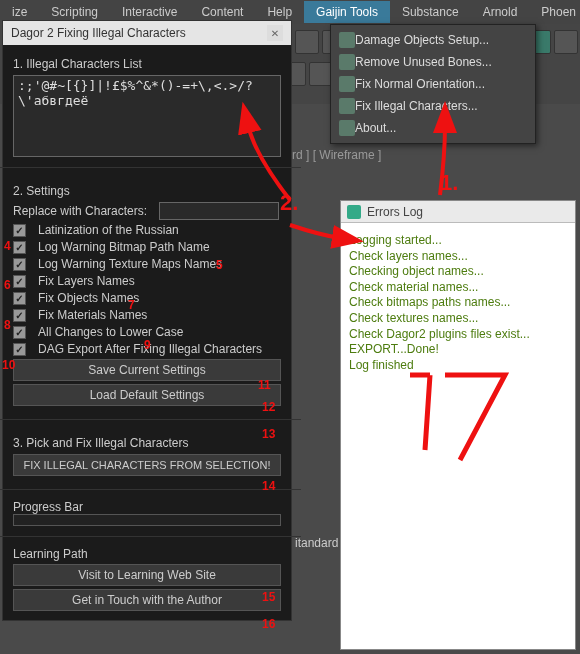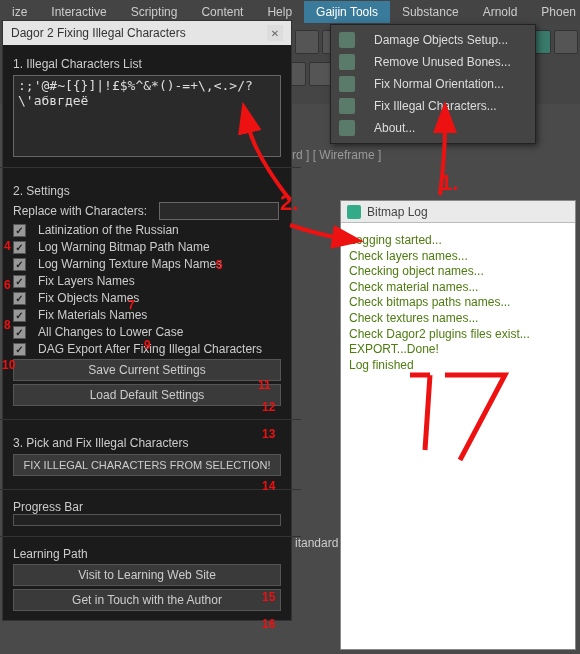--- a/index.html
+++ b/index.html
@@ -19,21 +19,21 @@
 .sec-head{color:#ccc;margin:6px 0 4px 0}
 .charbox{border:1px solid #666;background:#2a2a2a;color:#ddd;padding:2px 4px;height:82px;width:100%;font-family:monospace;font-size:13px}
 .row{display:flex;align-items:center;margin:3px 0;gap:12px}
 .row input[type=text]{background:#2a2a2a;border:1px solid #666;height:18px;width:120px;color:#ddd}
 .cb{width:13px;height:13px;background:#999;border:1px solid #555;display:inline-flex;align-items:center;justify-content:center;color:#222;font-size:10px;font-weight:bold}
 .cb::after{content:"✓"}
 .btn{background:#3a3a3a;border:1px solid #555;height:22px;display:flex;align-items:center;justify-content:center;color:#ccc;margin:3px 0;cursor:pointer}
 .progress{height:12px;background:#222;border:1px solid #555;width:100%}
 .hr{border-top:1px solid #333;margin:4px -10px}
 .dropdown{position:absolute;top:24px;left:330px;width:206px;background:#444;border:1px solid #222;box-shadow:2px 2px 6px rgba(0,0,0,.5);padding:4px 0}
-.dropdown .mi{display:flex;align-items:center;gap:19px;padding:3px 8px;color:#ddd}
+.dropdown .mi{display:flex;align-items:center;gap:0;padding:3px 8px;color:#ddd}
 .dropdown .mi .ic{width:16px;height:16px;background:#5a7a6a;border-radius:2px;display:inline-block}
 .log{position:absolute;top:200px;left:340px;width:236px;height:450px;background:#fff;border:1px solid #888}
 .log-title{height:22px;background:#eaeaea;display:flex;align-items:center;gap:6px;padding:0 6px;color:#444;border-bottom:1px solid #bbb}
 .log-ic{width:14px;height:14px;background:#3a8;border-radius:2px}
 .log-body{padding:10px 8px;color:#4d7c0f;line-height:1.3}
 .wire{position:absolute;top:148px;left:292px;color:#999}
 .standard{position:absolute;top:536px;left:295px;color:#ccc}
 .ann{position:absolute;color:#ee1111;font-weight:bold;font-family:Arial,sans-serif;pointer-events:none}
 svg.overlay{position:absolute;top:0;left:0;pointer-events:none}
 </style>
@@ -49,22 +49,22 @@
   <span class="tb-icon"></span>
   <span class="tb-icon"></span>
 </div>
 <div class="tb-right">
   <span class="tb-icon" style="background:#3a7a6a"></span>
   <span class="tb-icon"></span>
 </div>
 
 <div class="menubar">
   <span>ize</span>
+  <span>Scripting</span>
   <span>Interactive</span>
-  <span>Scripting</span>
   <span>Content</span>
   <span>Help</span>
   <span class="hl">Gaijin Tools</span>
   <span>Substance</span>
   <span>Arnold</span>
   <span>Phoen</span>
 </div>
 
 <div class="dropdown">
   <div class="mi">
@@ -157,21 +157,21 @@
   <div class="section">
     <div>Learning Path</div>
     <div class="btn">Visit to Learning Web Site</div>
     <div class="btn">Get in Touch with the Author</div>
   </div>
 </div>
 
 <div class="log">
   <div class="log-title">
     <span class="log-ic"></span>
-    <span>Bitmap Log</span>
+    <span>Errors Log</span>
   </div>
   <div class="log-body">
     <div>Logging started...</div>
     <div>Check layers names...</div>
     <div>Checking object names...</div>
     <div>Check material names...</div>
     <div>Check bitmaps paths names...</div>
     <div>Check textures names...</div>
     <div>Check Dagor2 plugins files exist...</div>
     <div>EXPORT...Done!</div>

